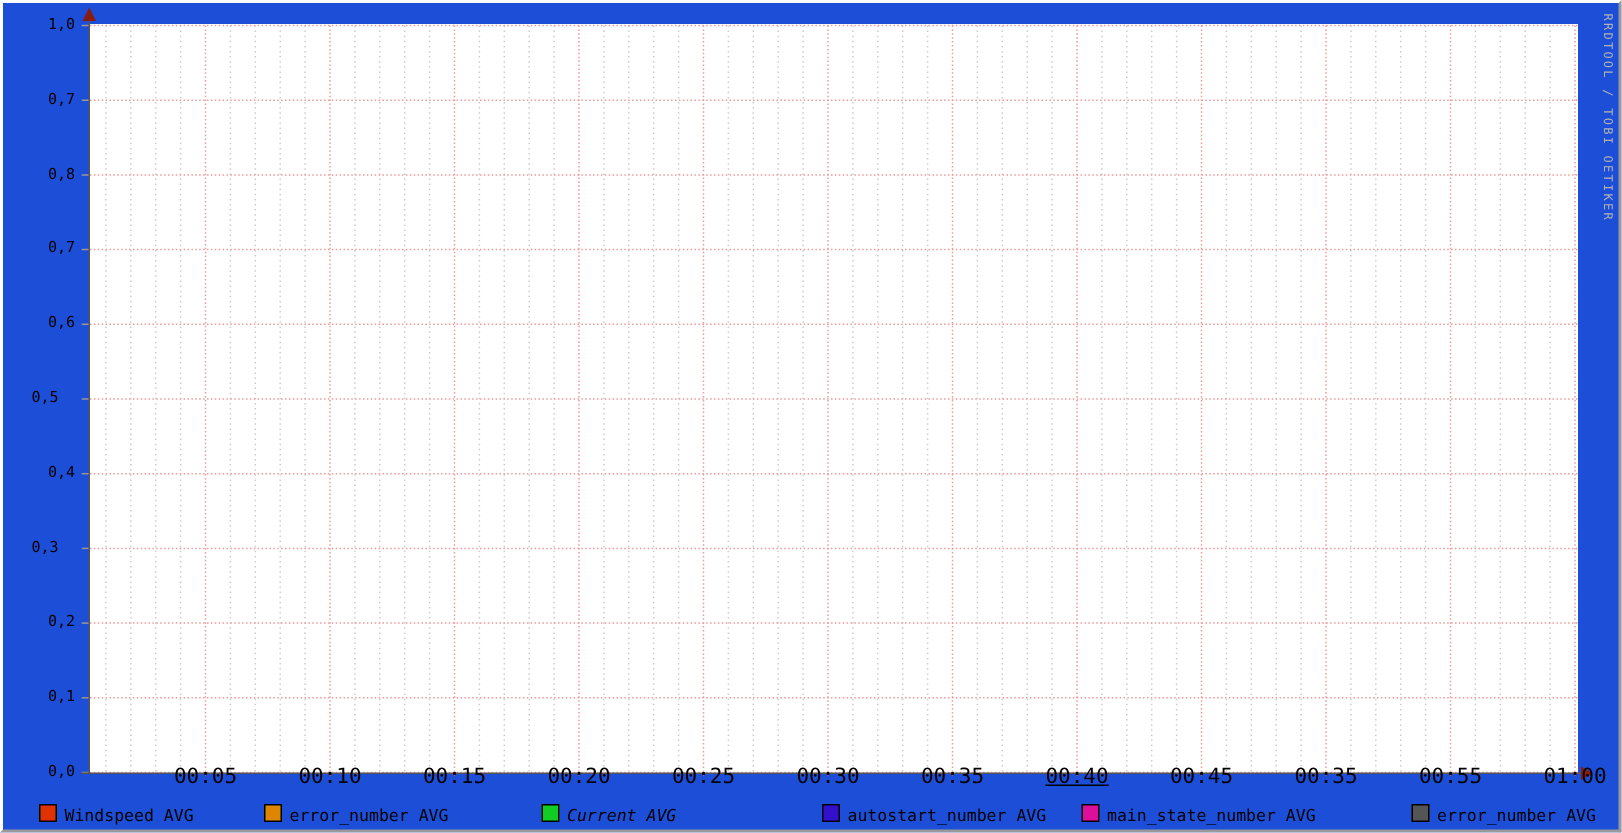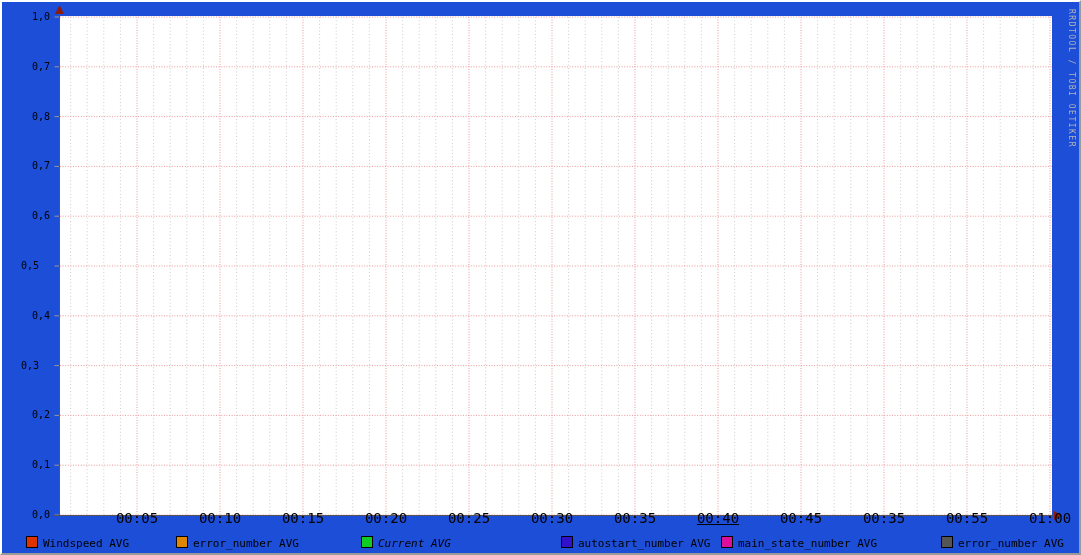--- a/index.html
+++ b/index.html
@@ -158,18 +158,18 @@
       <div class="xlab" style="left: 686px; text-decoration: underline;">00:40</div>
       <div class="xlab" style="left: 769px;">00:45</div>
       <div class="xlab" style="left: 852px;">00:35</div>
       <div class="xlab" style="left: 935px;">00:55</div>
       <div class="xlab" style="left: 1018px;">01:00</div>
     </div>
   <div id="legend">
       <div class="leg" style="left: 24px;"><span class="sw" style="background: rgb(224, 49, 0);"></span><span>Windspeed AVG</span></div>
       <div class="leg" style="left: 174px;"><span class="sw" style="background: rgb(223, 134, 0);"></span><span>error_number AVG</span></div>
       <div class="leg" style="left: 359px; font-style: italic;"><span class="sw" style="background: rgb(17, 204, 34);"></span><span>Current AVG</span></div>
-      <div class="leg" style="left: 533px; padding-left: 26px;"><span class="sw" style="background: rgb(51, 17, 204);"></span><span>autostart_number AVG</span></div>
+      <div class="leg" style="left: 520px; padding-left: 26px;"><span class="sw" style="background: rgb(51, 17, 204);"></span><span>autostart_number AVG</span></div>
       <div class="leg" style="left: 719px;"><span class="sw" style="background: rgb(221, 15, 154);"></span><span>main_state_number AVG</span></div>
       <div class="leg" style="left: 939px;"><span class="sw" style="background: rgb(85, 85, 85);"></span><span>error_number AVG</span></div>
     </div>
   <div id="watermark">RRDTOOL / TOBI OETIKER</div>
 </div>
 
 </body></html>

